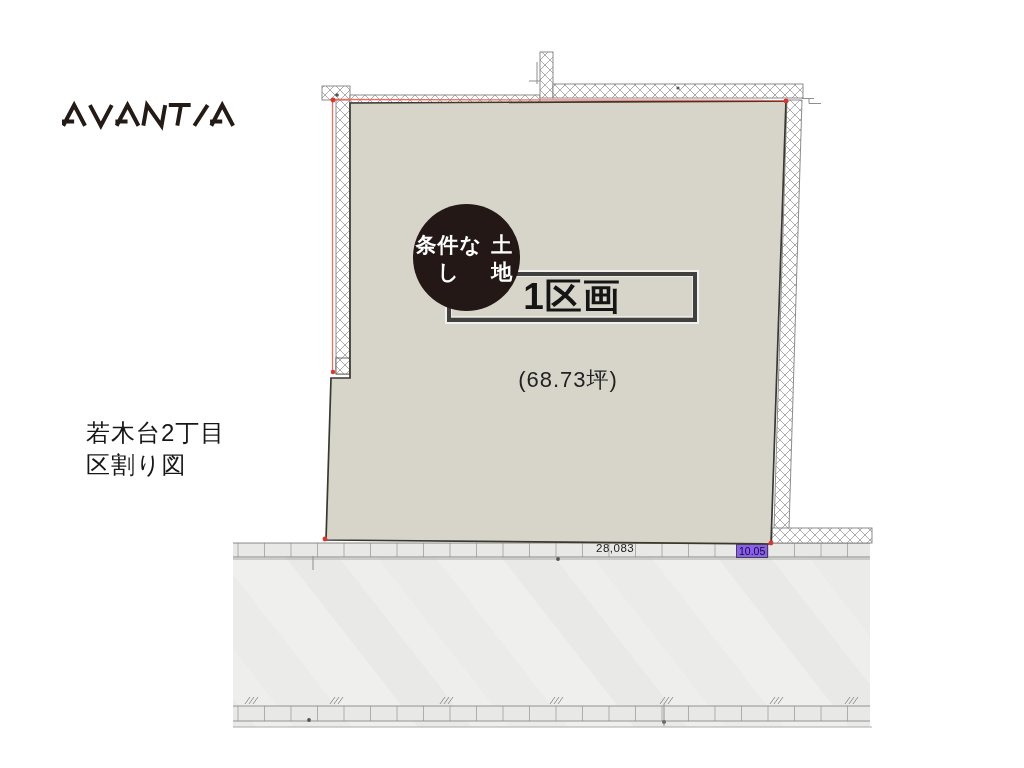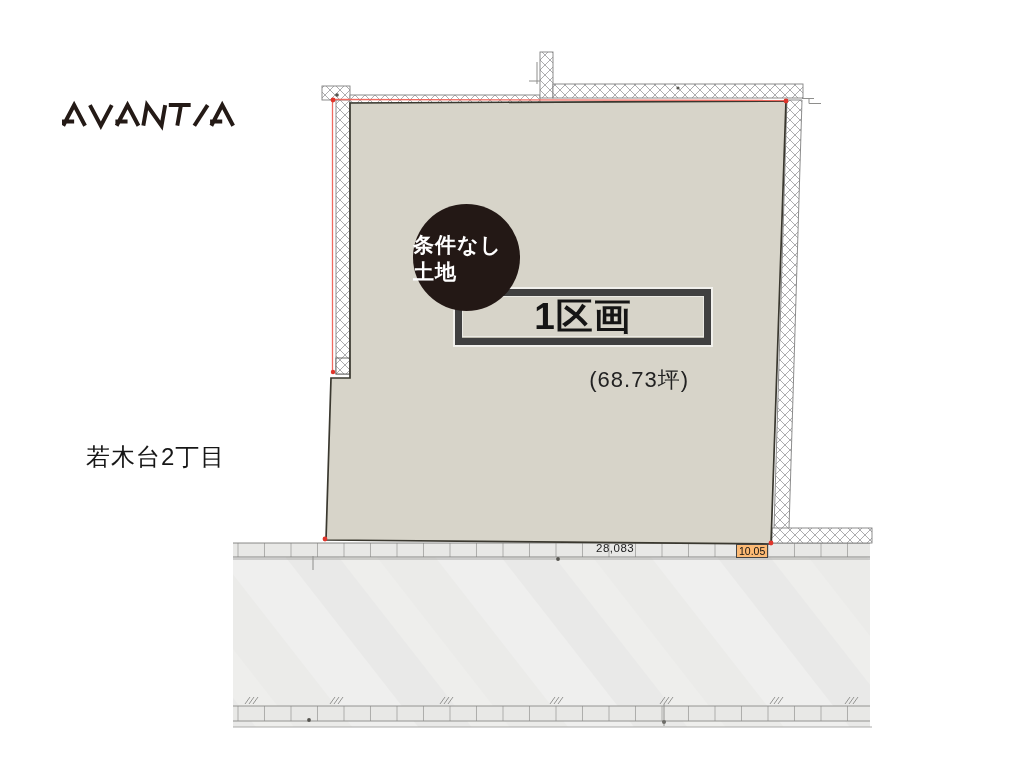--- a/index.html
+++ b/index.html
@@ -5,44 +5,44 @@
   html,body{margin:0;padding:0;background:#ffffff;}
   .stage{
     position:relative;width:1024px;height:768px;background:#ffffff;overflow:hidden;
     font-family:"Liberation Sans","DejaVu Sans",sans-serif;color:#1b1b1b;
   }
   .plan-svg{position:absolute;left:0;top:0;z-index:0;}
 
   .logo{position:absolute;left:62px;top:95px;width:176px;height:42px;z-index:2;}
   .logo svg{display:block;width:176px;height:42px;}
 
-  .map-title{position:absolute;left:86px;top:441px;font-size:24px;line-height:32px;
+  .map-title{position:absolute;left:86px;top:417px;font-size:24px;line-height:32px;
     font-weight:500;letter-spacing:1px;color:#161616;z-index:2;}
 
   .badge{position:absolute;left:413px;top:204px;width:107px;height:107px;border-radius:50%;
-    background:#231815;color:#ffffff;z-index:3;display:flex;flex-direction:column;
-    align-items:flex-start;justify-content:center;text-align:center;}
+    background:#231815;color:#ffffff;z-index:3;display:flex;flex-direction:row;
+    align-items:center;justify-content:center;text-align:center;}
   .badge .b1,.badge .b2{font-size:21px;font-weight:700;line-height:27px;letter-spacing:1px;}
 
-  .info-box{position:absolute;left:447px;top:289px;width:242px;z-index:2;
-    border:7px solid #404040;box-shadow:0 0 0 2px rgba(255,255,255,0.65);margin-left:8px;}
+  .info-box{position:absolute;left:447px;top:272px;width:242px;z-index:2;
+    border:4px solid #404040;box-shadow:0 0 0 2px rgba(255,255,255,0.65);}
   .info-row{display:flex;align-items:center;justify-content:center;}
   .row-name{height:41px;border-bottom:1px solid #bdbaae;box-shadow:inset 0 0 0 1px rgba(255,255,255,0.5);}
   .row-area{height:45px;box-shadow:inset 0 0 0 1px rgba(255,255,255,0.5);}
   .lot-name{font-size:37px;font-weight:700;letter-spacing:1px;color:#151515;}
   .lot-area{font-size:35px;font-weight:600;color:#1a1a1a;letter-spacing:0;}
   .lot-area .unit{font-weight:600;}
   .lot-area sup{font-size:19px;font-weight:600;vertical-align:super;line-height:0;}
-  .tsubo{position:absolute;left:447px;top:365px;width:242px;text-align:right;
+  .tsubo{position:absolute;left:447px;top:365px;width:242px;text-align:center;
     font-size:22px;font-weight:500;color:#222;z-index:2;letter-spacing:1px;}
 
   .dim-frontage{position:absolute;left:596px;top:542px;font-size:11.5px;color:#222;
     letter-spacing:0.5px;z-index:2;}
   .dim-roadwidth{position:absolute;left:736px;top:544px;font-size:10.5px;color:#111;
-    border:1px solid #444;background:#fdba74;padding:0 2px;line-height:12px;z-index:2;}
+    border:1px solid #444;background:#8b5cf6;padding:0 2px;line-height:12px;z-index:2;}
 </style>
 </head>
 <body>
 
 <div class="stage">
 
   <svg class="plan-svg" width="1024" height="768" viewBox="0 0 1024 768">
     <defs>
       <pattern id="xh" width="10" height="10" patternUnits="userSpaceOnUse">
         <rect width="10" height="10" fill="#ffffff"></rect>
@@ -129,20 +129,21 @@
         <path d="M134,38 L140,4 L164,38 L170,4"></path>
         <path d="M176,4 L212,4 M196,4 L190,38"></path>
         <path d="M218,38 L240,4"></path>
         <path d="M246,38 L264,4 L282,38 M244,31 H264"></path>
       </g>
     </svg>
   </div>
 
   <div class="map-title">
     <div>若木台2丁目</div>
+    <div>区割り図</div>
   </div>
 
   <div class="badge">
     <div class="b1">条件なし</div>
     <div class="b2">土地</div>
   </div>
 
   <div class="info-box">
     <div class="info-row row-name">
       <span class="lot-name">1区画</span>

